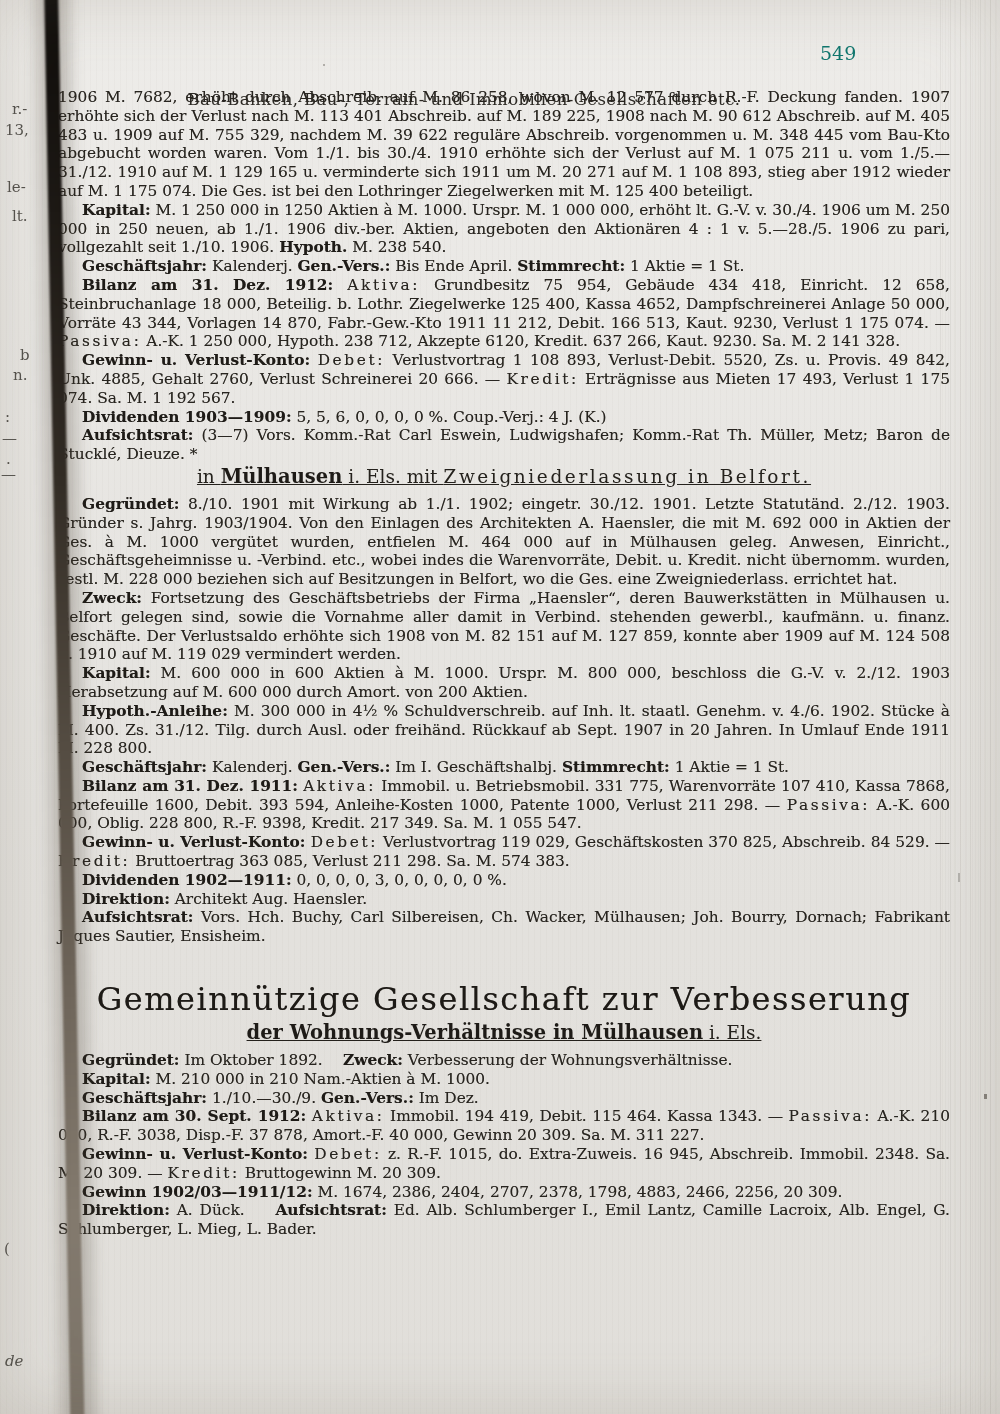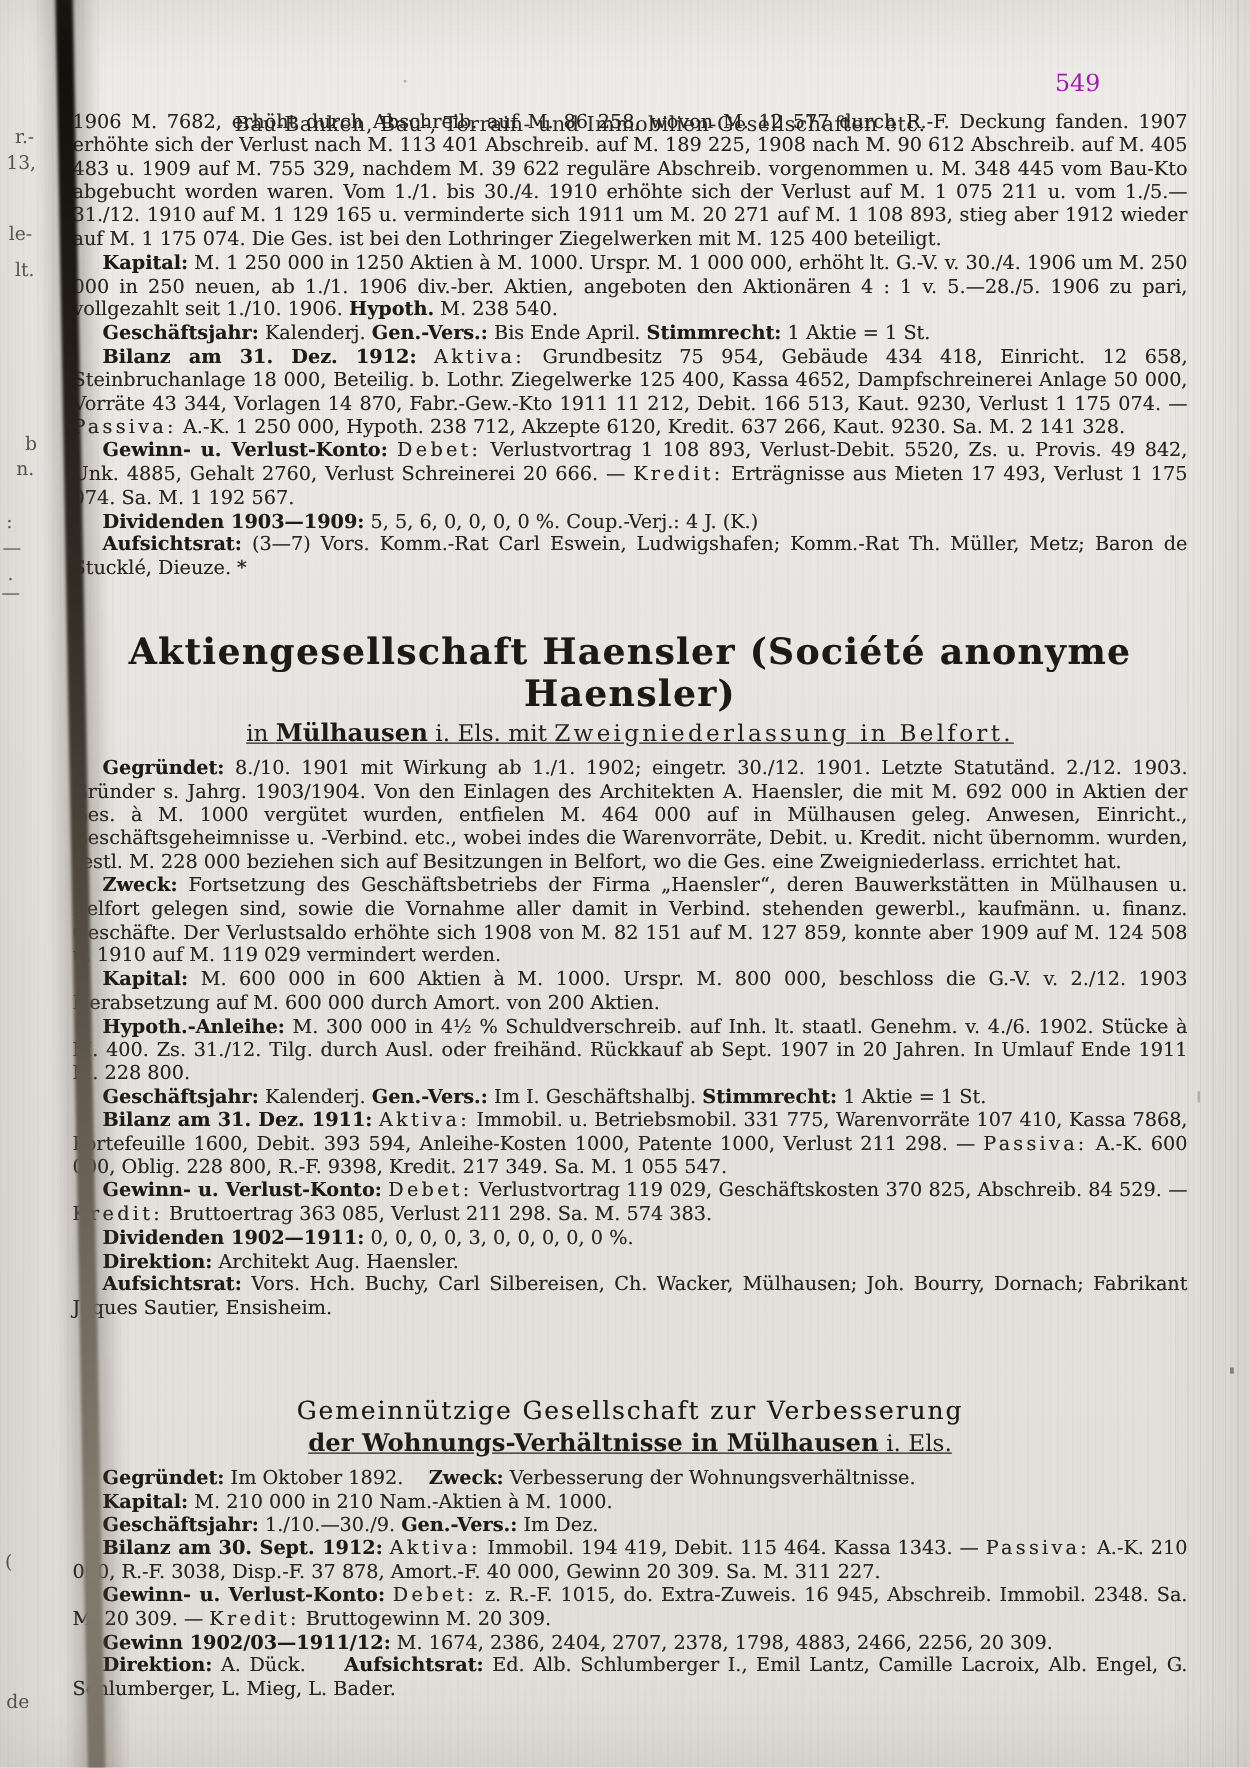--- a/index.html
+++ b/index.html
@@ -42,32 +42,32 @@
     position:absolute;right:0;top:0;width:60px;height:100%;pointer-events:none;
     background:
       repeating-linear-gradient(90deg, rgba(95,88,75,0.10) 0 1px, transparent 1px 5px, rgba(95,88,75,0.05) 5px 6px, transparent 6px 10px);
     opacity:0.75;
   }
   .speck{position:absolute;background:rgba(60,55,48,0.55);pointer-events:none;}
 
   
   #page-header{position:absolute;left:58px;top:46px;width:812px;text-align:center;
     font-size:16.5px;letter-spacing:0.4px;color:#2c2924;margin-top:44px;}
-  #page-number{position:absolute;left:820px;top:56px;font-size:19px;color:#a21caf;margin-left:24px;}
+  #page-number{position:absolute;left:820px;top:42px;font-size:19px;color:#0f766e;}
 
   
   #entries{position:absolute;left:58px;top:88px;width:892px;}
   #entries p{margin:0;text-align:justify;font-size:15.4px;line-height:18.8px;
     text-shadow:0 0 0.35px rgba(35,30,24,0.45);}
   #entries p.ind{text-indent:24px;}
   .b{font-weight:bold;color:#1e1b17;}
   .sp{letter-spacing:2.6px;}
   .entry-title{font-weight:bold;text-align:center;font-size:29px;letter-spacing:1px;
     margin:40px 0 3px;color:#1d1a16;text-shadow:0 0 0.4px rgba(35,30,24,0.5);}
-  .entry-title.light{font-weight:normal;font-size:20px;letter-spacing:1.5px;margin-top:60px;}
+  .entry-title.light{font-weight:normal;font-size:32px;letter-spacing:1.5px;margin-top:34px;}
   .entry-subtitle{text-align:center;font-size:18.5px;margin:1px 0 7px;color:#24211c;text-decoration:underline;}
   .entry-subtitle .b{font-size:19.5px;}
   
   .frag{position:absolute;font-size:15px;color:rgba(45,42,38,0.8);pointer-events:none;}
 </style>
 </head>
 <body>
 
 <div id="paper-texture"></div>
 <div id="right-streaks"></div>
@@ -79,21 +79,20 @@
     <section>
       <p class="noind"><span>1906 M. 7682, erhöht durch Abschreib. auf M. 86 258, wovon M. 12 577 durch R.-F. Deckung fanden.  1907 erhöhte sich der Verlust nach M. 113 401 Abschreib. auf M. 189 225, 1908 nach M. 90 612 Abschreib. auf M. 405 483 u. 1909 auf M. 755 329, nachdem M. 39 622 reguläre Abschreib. vorgenommen u. M. 348 445 vom Bau-Kto abgebucht worden waren.  Vom 1./1. bis 30./4. 1910 erhöhte sich der Verlust auf M. 1 075 211 u. vom 1./5.—31./12. 1910 auf M. 1 129 165 u. verminderte sich 1911 um M. 20 271 auf M. 1 108 893, stieg aber 1912 wieder auf M. 1 175 074.  Die Ges. ist bei den Lothringer Ziegelwerken mit M. 125 400 beteiligt.</span></p>
       <p class="ind"><span class="b">Kapital:</span><span> M. 1 250 000 in 1250 Aktien à M. 1000.  Urspr. M. 1 000 000, erhöht lt. G.-V. v. 30./4. 1906 um M. 250 000 in 250 neuen, ab 1./1. 1906 div.-ber. Aktien, angeboten den Aktionären 4 : 1 v. 5.—28./5. 1906 zu pari, vollgezahlt seit 1./10. 1906.  </span><span class="b">Hypoth.</span><span> M. 238 540.</span></p>
       <p class="ind"><span class="b">Geschäftsjahr:</span><span> Kalenderj.  </span><span class="b">Gen.-Vers.:</span><span> Bis Ende April.  </span><span class="b">Stimmrecht:</span><span> 1 Aktie = 1 St.</span></p>
       <p class="ind"><span class="b">Bilanz am 31. Dez. 1912:</span><span> </span><span class="sp">Aktiva:</span><span> Grundbesitz 75 954, Gebäude 434 418, Einricht. 12 658, Steinbruchanlage 18 000, Beteilig. b. Lothr. Ziegelwerke 125 400, Kassa 4652, Dampfschreinerei Anlage 50 000, Vorräte 43 344, Vorlagen 14 870, Fabr.-Gew.-Kto 1911  11 212, Debit. 166 513, Kaut. 9230, Verlust 1 175 074. — </span><span class="sp">Passiva:</span><span> A.-K. 1 250 000, Hypoth. 238 712, Akzepte 6120, Kredit. 637 266, Kaut. 9230.  Sa. M. 2 141 328.</span></p>
       <p class="ind"><span class="b">Gewinn- u. Verlust-Konto:</span><span> </span><span class="sp">Debet:</span><span> Verlustvortrag 1 108 893, Verlust-Debit. 5520, Zs. u. Provis. 49 842, Unk. 4885, Gehalt 2760, Verlust Schreinerei 20 666. — </span><span class="sp">Kredit:</span><span> Erträgnisse aus Mieten 17 493, Verlust 1 175 074.  Sa. M. 1 192 567.</span></p>
       <p class="ind"><span class="b">Dividenden 1903—1909:</span><span> 5, 5, 6, 0, 0, 0, 0 %.  Coup.-Verj.: 4 J. (K.)</span></p>
       <p class="ind"><span class="b">Aufsichtsrat:</span><span> (3—7) Vors. Komm.-Rat Carl Eswein, Ludwigshafen; Komm.-Rat Th. Müller, Metz; Baron de Stucklé, Dieuze.  *</span></p>
     </section>
     <section>
-      <h2 class="entry-title">Aktiengesellschaft Haensler (Société anonyme Haensler)</h2>
       <div class="entry-subtitle"><span>in </span><span class="b">Mülhausen</span><span> i. Els. mit </span><span class="sp">Zweigniederlassung in Belfort.</span></div>
       <p class="ind"><span class="b">Gegründet:</span><span> 8./10. 1901 mit Wirkung ab 1./1. 1902; eingetr. 30./12. 1901.  Letzte Statutänd. 2./12. 1903.  Gründer s. Jahrg. 1903/1904.  Von den Einlagen des Architekten A. Haensler, die mit M. 692 000 in Aktien der Ges. à M. 1000 vergütet wurden, entfielen M. 464 000 auf in Mülhausen geleg. Anwesen, Einricht., Geschäftsgeheimnisse u. -Verbind. etc., wobei indes die Warenvorräte, Debit. u. Kredit. nicht übernomm. wurden, restl. M. 228 000 beziehen sich auf Besitzungen in Belfort, wo die Ges. eine Zweigniederlass. errichtet hat.</span></p>
       <p class="ind"><span class="b">Zweck:</span><span> Fortsetzung des Geschäftsbetriebs der Firma „Haensler“, deren Bauwerkstätten in Mülhausen u. Belfort gelegen sind, sowie die Vornahme aller damit in Verbind. stehenden gewerbl., kaufmänn. u. finanz. Geschäfte.  Der Verlustsaldo erhöhte sich 1908 von M. 82 151 auf M. 127 859, konnte aber 1909 auf M. 124 508 u. 1910 auf M. 119 029 vermindert werden.</span></p>
       <p class="ind"><span class="b">Kapital:</span><span> M. 600 000 in 600 Aktien à M. 1000.  Urspr. M. 800 000, beschloss die G.-V. v. 2./12. 1903 Herabsetzung auf M. 600 000 durch Amort. von 200 Aktien.</span></p>
       <p class="ind"><span class="b">Hypoth.-Anleihe:</span><span> M. 300 000 in 4½ % Schuldverschreib. auf Inh. lt. staatl. Genehm. v. 4./6. 1902.  Stücke à M. 400.  Zs. 31./12.  Tilg. durch Ausl. oder freihänd. Rückkauf ab Sept. 1907 in 20 Jahren.  In Umlauf Ende 1911 M. 228 800.</span></p>
       <p class="ind"><span class="b">Geschäftsjahr:</span><span> Kalenderj.  </span><span class="b">Gen.-Vers.:</span><span> Im I. Geschäftshalbj.  </span><span class="b">Stimmrecht:</span><span> 1 Aktie = 1 St.</span></p>
       <p class="ind"><span class="b">Bilanz am 31. Dez. 1911:</span><span> </span><span class="sp">Aktiva:</span><span> Immobil. u. Betriebsmobil. 331 775, Warenvorräte 107 410, Kassa 7868, Portefeuille 1600, Debit. 393 594, Anleihe-Kosten 1000, Patente 1000, Verlust 211 298. — </span><span class="sp">Passiva:</span><span> A.-K. 600 000, Oblig. 228 800, R.-F. 9398, Kredit. 217 349.  Sa. M. 1 055 547.</span></p>
       <p class="ind"><span class="b">Gewinn- u. Verlust-Konto:</span><span> </span><span class="sp">Debet:</span><span> Verlustvortrag 119 029, Geschäftskosten 370 825, Abschreib. 84 529. — </span><span class="sp">Kredit:</span><span> Bruttoertrag 363 085, Verlust 211 298.  Sa. M. 574 383.</span></p>
       <p class="ind"><span class="b">Dividenden 1902—1911:</span><span> 0, 0, 0, 0, 3, 0, 0, 0, 0, 0 %.</span></p>
       <p class="ind"><span class="b">Direktion:</span><span> Architekt Aug. Haensler.</span></p>
@@ -117,21 +116,21 @@
     <div class="frag" style="left: 5px; top: 121px;">13,</div>
     <div class="frag" style="left: 12px; top: 159px; margin-top: 48px;">lt.</div>
     <div class="frag" style="left: 7px; top: 178px;">le-</div>
     <div class="frag" style="left: 20px; top: 346px;">b</div>
     <div class="frag" style="left: 13px; top: 366px;">n.</div>
     <div class="frag" style="left: 5px; top: 408px;">:</div>
     <div class="frag" style="left: 2px; top: 429px;">—</div>
     <div class="frag" style="left: 6px; top: 450px;">.</div>
     <div class="frag" style="left: 1px; top: 465px;">—</div>
     <div class="frag" style="left: 4px; top: 1240px;">(</div>
-    <div class="frag" style="left: 5px; top: 1352px;">de</div>
+    <div class="frag" style="left: 5px; top: 1352px; font-style: italic;">de</div>
   </div>
 
 <div id="gutter-halo"></div>
 <div id="gutter-core"></div>
 
 <div class="speck" style="left:984px;top:1094px;width:3px;height:5px;"></div>
 <div class="speck" style="left:958px;top:873px;width:2px;height:9px;opacity:.5;"></div>
 <div class="speck" style="left:323px;top:64px;width:2px;height:2px;opacity:.6;"></div>
 
 <div id="vignette"></div>

